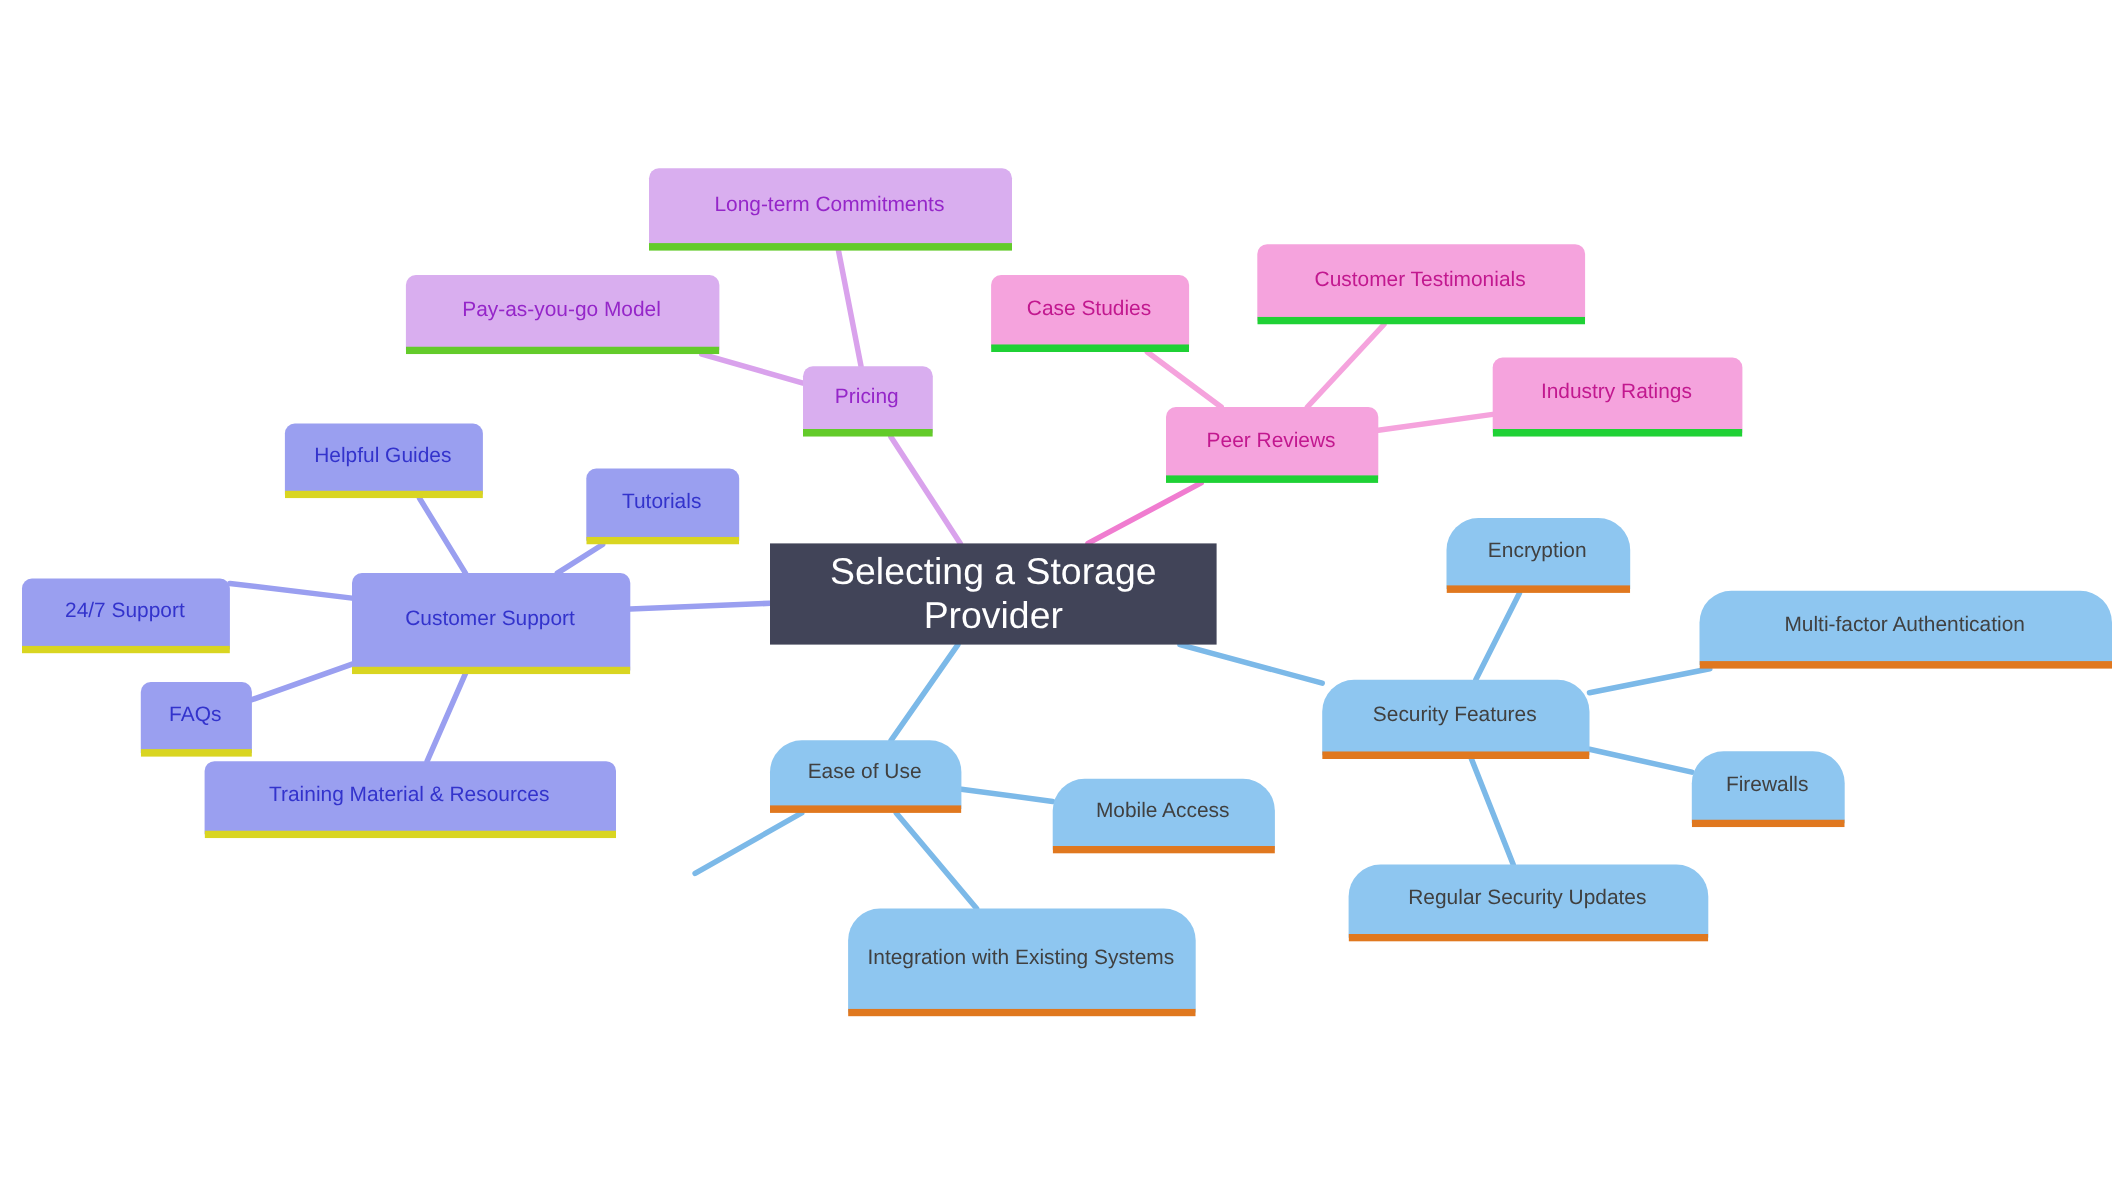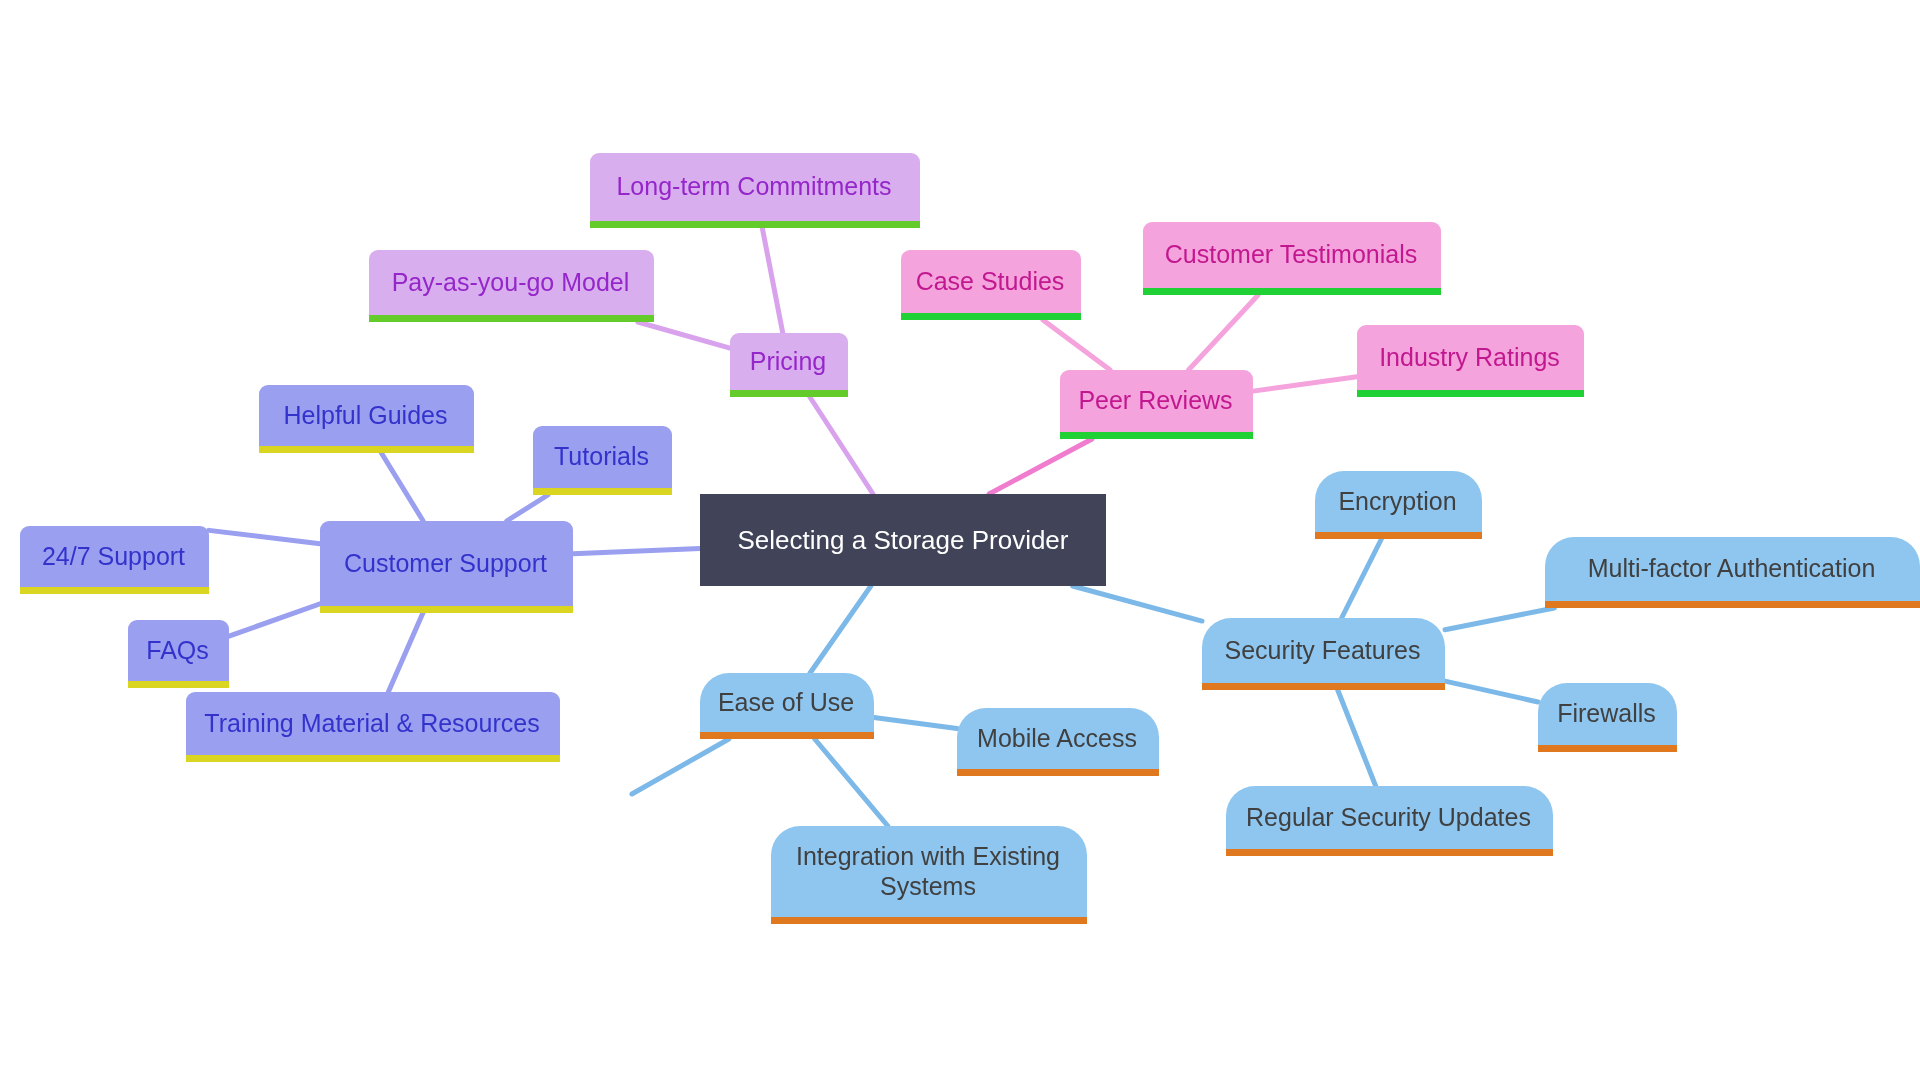--- a/index.html
+++ b/index.html
@@ -38,25 +38,25 @@
     z-index: 5;
   }
   .node .node-label {
     display: block;
     width: 100%;
   }
   .node.root {
     border-radius: 0;
     background: #414458;
     color: #ffffff;
-    font-size: 26px;
+    font-size: 34px;
     z-index: 6;
   }
   .node.branch, .node.leaf {
-    font-size: 25px;
+    font-size: 19px;
     border-bottom-style: solid;
     border-bottom-width: 7px;
     border-bottom-left-radius: 0;
     border-bottom-right-radius: 0;
     padding-left: 12px;
   }
   
   .fam-pricing {
     background: #d9aeef;
     color: #9526c9;
@@ -138,21 +138,21 @@
   <div class="node leaf fam-reviews" style="left: 1357px; top: 325px; width: 227px; height: 72px;">
     <span class="node-label">Industry Ratings</span>
   </div>
 
   <div class="node branch fam-support" style="left: 320px; top: 521px; width: 253px; height: 92px; justify-content: flex-end;">
     <span class="node-label">Customer Support</span>
   </div>
   <div class="node leaf fam-support" style="left: 20px; top: 485px; width: 189px; height: 68px; margin-top: 41px;">
     <span class="node-label">24/7 Support</span>
   </div>
-  <div class="node leaf fam-support" style="left: 259px; top: 385px; width: 215px; height: 68px;">
+  <div class="node leaf fam-support" style="left: 259px; top: 385px; width: 180px; height: 68px;">
     <span class="node-label">Helpful Guides</span>
   </div>
   <div class="node leaf fam-support" style="left: 533px; top: 426px; width: 139px; height: 69px; align-items: center;">
     <span class="node-label">Tutorials</span>
   </div>
   <div class="node leaf fam-support" style="left: 128px; top: 620px; width: 101px; height: 68px;">
     <span class="node-label">FAQs</span>
   </div>
   <div class="node leaf fam-support" style="left: 186px; top: 692px; width: 374px; height: 70px;">
     <span class="node-label">Training Material &amp; Resources</span>

